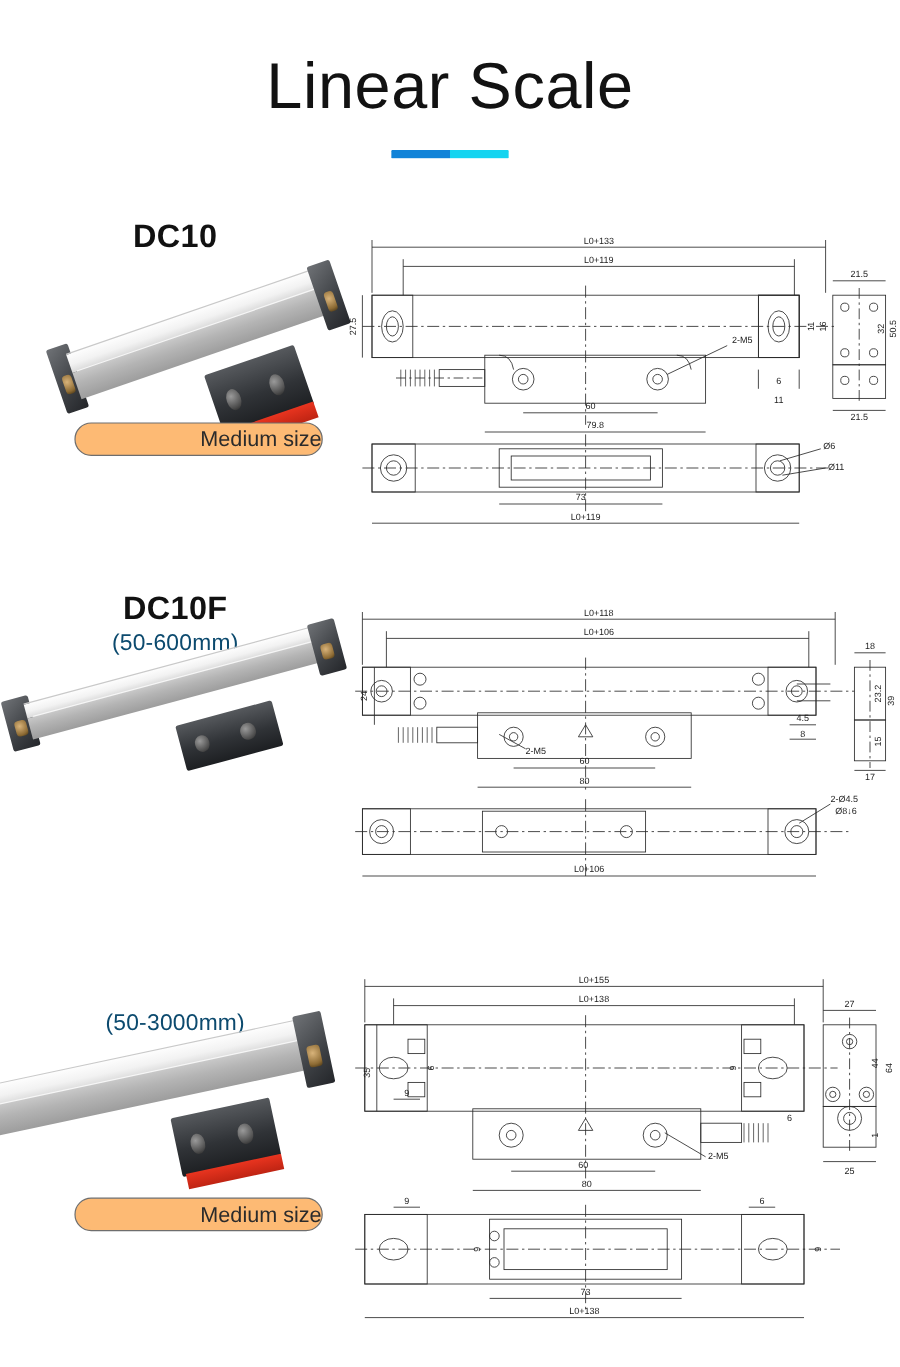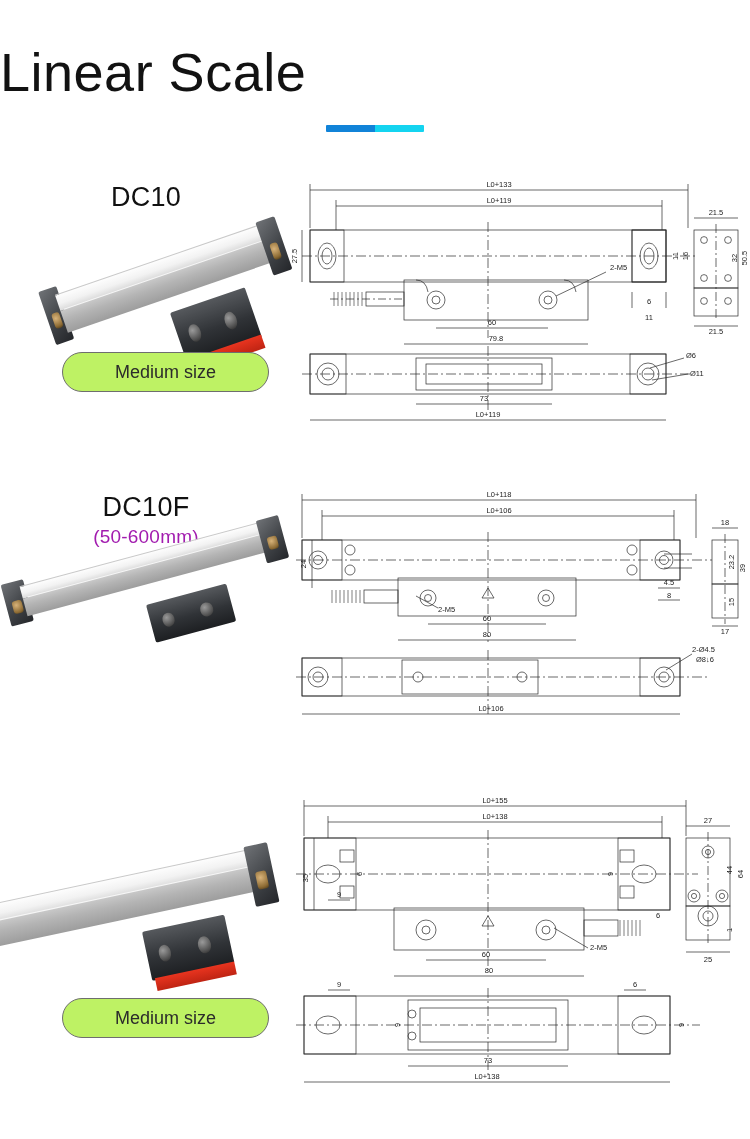--- a/index.html
+++ b/index.html
@@ -4,60 +4,60 @@
 <style>
   * { box-sizing: border-box; margin: 0; padding: 0; }
   html, body { background: #ffffff; }
   body {
     width: 750px; height: 1139px;
     font-family: "Liberation Sans", sans-serif;
     color: #1a1a1a; position: relative; overflow: hidden;
   }
 
   
-  .header { padding-top: 44px; }
+  .header { padding-top: 44px; text-align: center; }
   .page-title {
     font-size: 54px; font-weight: 400; letter-spacing: .5px;
     color: #121212; line-height: 1.05;
   }
   .accent-bar {
     margin: 24px auto 0; width: 98px; height: 7px;
     display: flex; border-radius: 1px; overflow: hidden;
   }
   .accent-bar .seg { flex: 1 1 50%; height: 100%; }
 
   
   .section { position: absolute; left: 0; width: 750px; }
   #sec-0 { top: 168px; height: 262px; }
   #sec-1 { top: 482px; height: 250px; }
   #sec-2 { top: 790px; height: 300px; }
 
   .photo-col { position: absolute; left: 0; top: 0; width: 292px; height: 100%; }
-  .draw-col  { position: absolute; right: 0; top: 0; width: 462px; height: 100%; }
+  .draw-col  { position: absolute; right: 0; top: 16px; width: 462px; height: 100%; }
 
   .model-name {
     position: absolute; width: 292px; text-align: center;
-    font-size: 27px; font-weight: normal; color: #111; letter-spacing: .3px;
+    font-size: 27px; font-weight: bold; color: #111; letter-spacing: .3px;
   }
   .model-range {
     position: absolute; width: 292px; text-align: center;
-    font-size: 19px; font-weight: 400; color: #a21caf; letter-spacing: .2px;
+    font-size: 19px; font-weight: 400; color: #0c4a6e; letter-spacing: .2px;
   }
   #sec-0 .model-name { top: 14px; }
   #sec-1 .model-name { top: 10px; }
   #sec-1 .model-range{ top: 44px; }
   #sec-2 .model-name { top: 18px; }
   #sec-2 .model-range{ top: 52px; }
 
   
   .size-pill {
-    position: absolute; left: 62px; width: 207px; height: 40px;
+    position: absolute; left: 62px; width: 207px; height: 28px;
     border: 1.4px solid #6e6e6e; border-radius: 24px;
-    display: flex; align-items: center; justify-content: center;
-    font-size: 18px; color: #2b2b2b; background: #bef264;
+    display: flex; align-items: center; justify-content: flex-end;
+    font-size: 18px; color: #2b2b2b; background: #fdba74;
   }
   #sec-0 .size-pill { top: 184px; }
   #sec-1 .size-pill { top: 172px; }
   #sec-2 .size-pill { top: 208px; }
 
   
   .scale-photo { position: absolute; }
   #sec-0 .scale-photo { left: 34px;  top: 52px;  width: 262px; height: 125px; }
   #sec-1 .scale-photo { left: 8px;   top: 30px;  width: 275px; height: 122px; }
   #sec-2 .scale-photo { left: -4px;  top: 48px;  width: 280px; height: 120px; }
@@ -379,20 +379,21 @@
         <text x="457" y="86" transform="rotate(-90 457 86)">39</text>
         <text x="446" y="80" transform="rotate(-90 446 80)">23.2</text>
         <text x="446" y="120" transform="rotate(-90 446 120)">15</text>
       </g>
     </svg>
   </div>
 </div>
 
 <div class="section" id="sec-2">
   <div class="photo-col">
+    <div class="model-range">(50-3000mm)</div>
     <div class="scale-photo">
       <div class="bar-wrap">
         <div class="bar-body">
           <div class="bar-top"></div>
             <div class="bar-hi"></div>
             <div class="bar-face"></div>
           <div class="endcap right">
               <div class="hole"></div>
             </div>
         </div>

